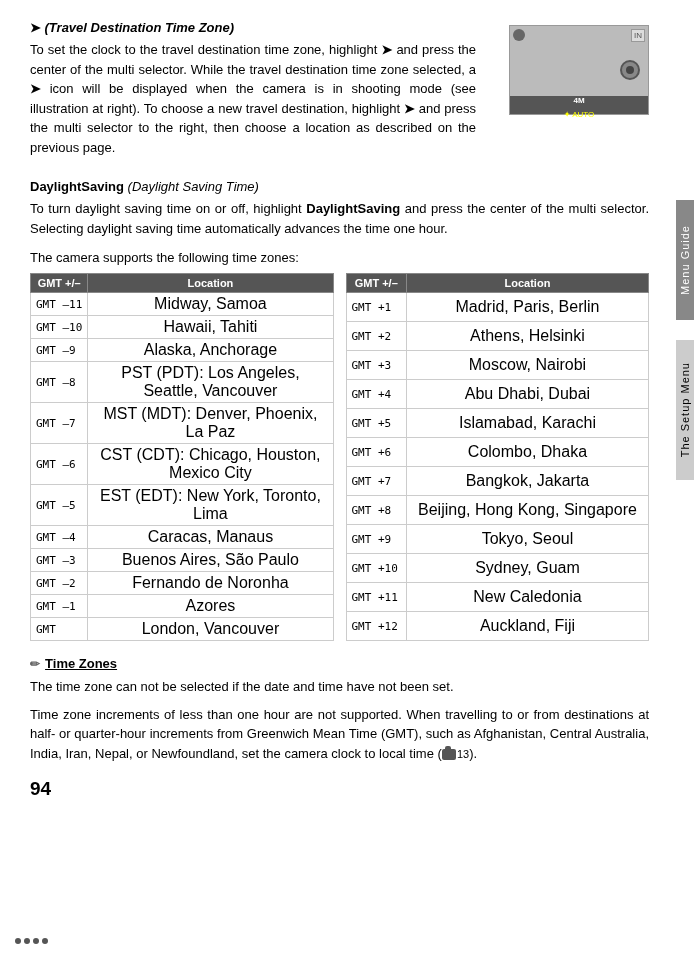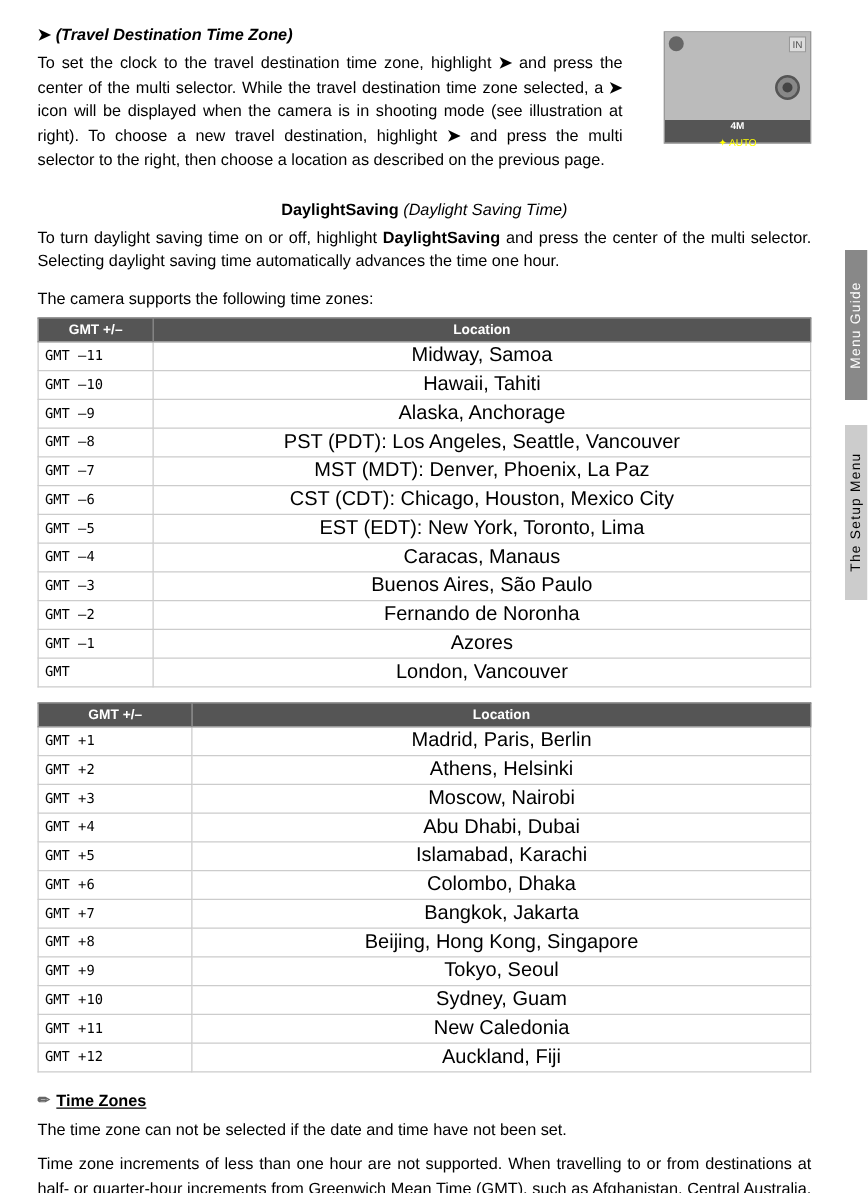--- a/index.html
+++ b/index.html
@@ -68,21 +68,21 @@
     }
     .header-title {
       font-size: 13px;
       font-weight: normal;
       margin-bottom: 5px;
     }
     .header-title em {
       font-style: italic;
     }
     .camera-image {
-      width: 118px;
+      width: 140px;
       height: 90px;
       background: #ccc;
       border: 1px solid #999;
       flex-shrink: 0;
       position: relative;
       margin-top: 5px;
     }
     .camera-screen {
       width: 100%;
       height: 100%;
@@ -163,36 +163,34 @@
       font-size: 13px;
       line-height: 1.5;
       text-align: justify;
       margin-bottom: 10px;
     }
     
     .section-title {
       font-size: 13px;
       font-weight: bold;
       margin-bottom: 5px;
-      text-align: center;
     }
     .section-title .italic {
       font-style: italic;
       font-weight: normal;
     }
     
     .time-zones-intro {
       font-size: 13px;
       margin-bottom: 8px;
     }
     .tables-container {
       display: flex;
       gap: 12px;
       margin-bottom: 15px;
-      flex-direction: column;
     }
     .tz-table {
       flex: 1;
       border-collapse: collapse;
       font-size: 11.5px;
     }
     .tz-table th {
       background: #555;
       color: #fff;
       padding: 3px 5px;

